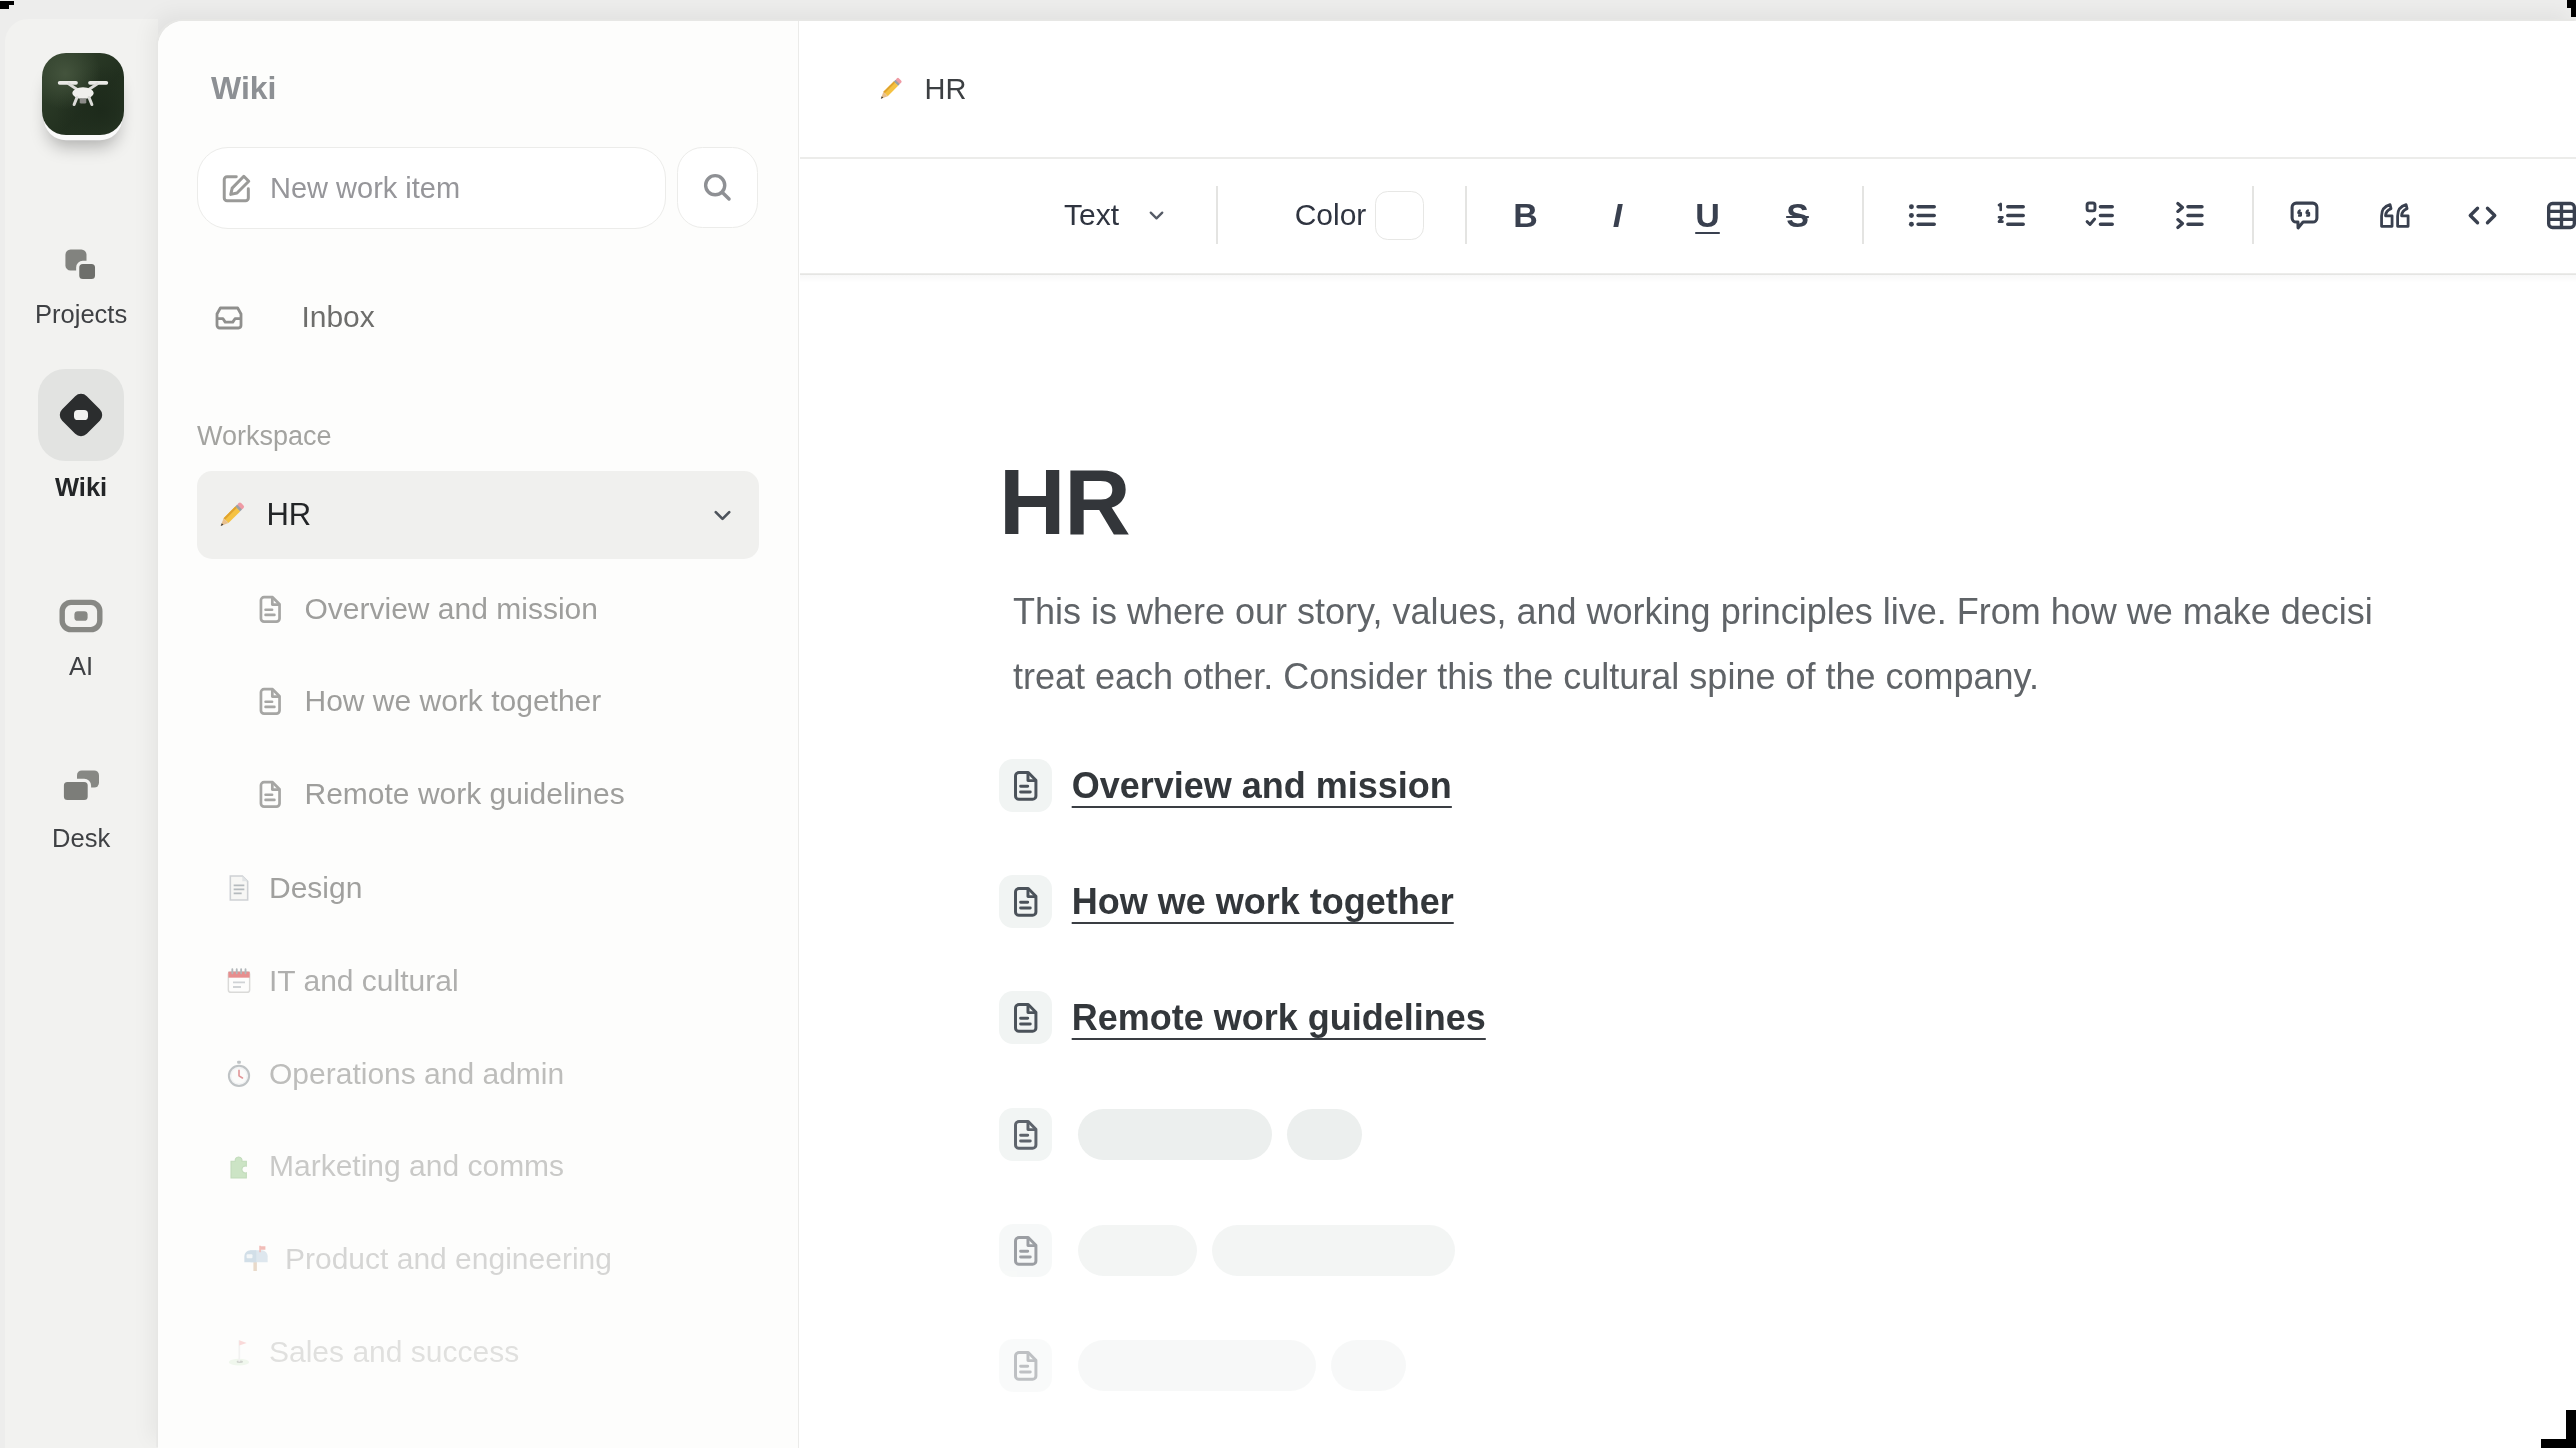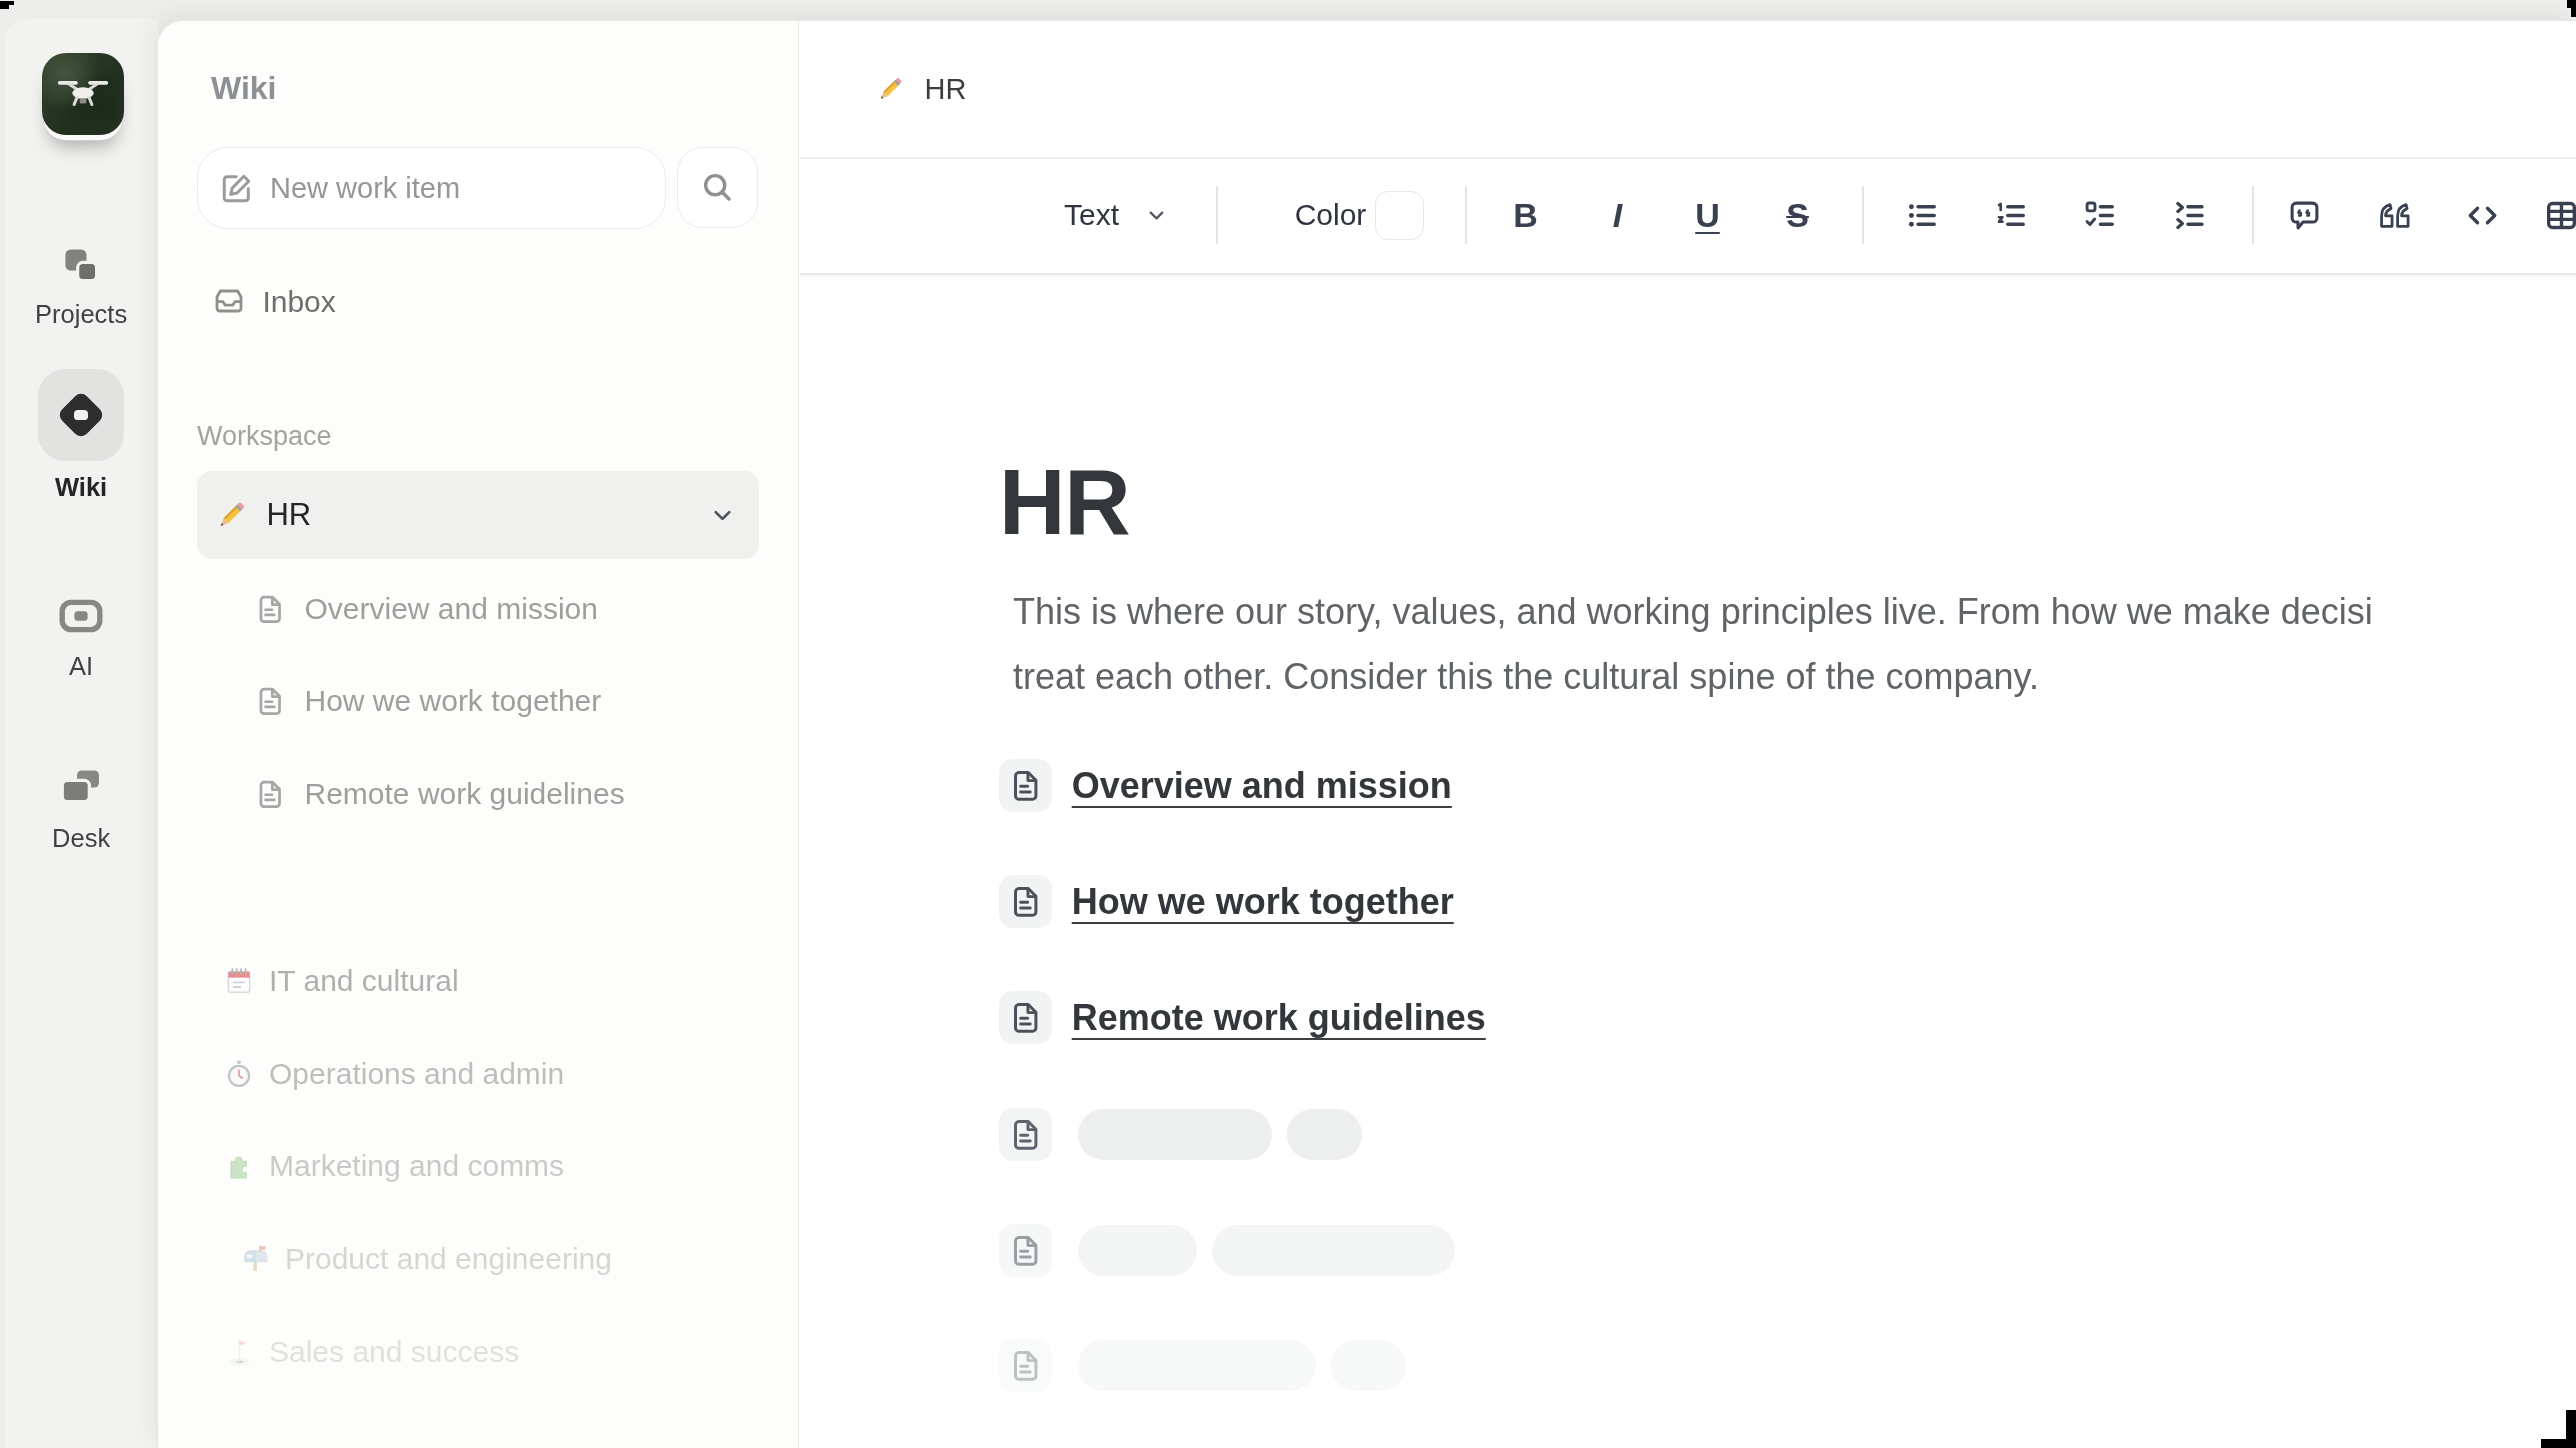--- a/index.html
+++ b/index.html
@@ -34,21 +34,21 @@
   .sidebar{position:absolute;left:0;top:0;width:640px;height:100%;
     background:#fdfdfc;border-right:1.7px solid #ebebe9;border-top-left-radius:25.5px;}
   .sb-title{position:absolute;left:53px;top:49px;font-size:32px;font-weight:700;color:#8d9094;}
   .new-item{position:absolute;left:39px;top:126px;width:469px;height:82px;border-radius:31px;
     border:1.7px solid #ececea;background:#fff;display:flex;align-items:center;
     padding-left:22px;box-sizing:border-box;cursor:pointer;}
   .new-item-label{font-size:29px;color:#96969a;margin-left:16px;}
   .search-btn{position:absolute;left:519px;top:126px;width:81px;height:81px;border-radius:25.5px;
     border:1.7px solid #ececea;background:#fff;display:flex;align-items:center;justify-content:center;
     box-sizing:border-box;cursor:pointer;}
-  .inbox-row{position:absolute;left:39px;top:264px;height:49px;display:flex;align-items:flex-start;cursor:pointer;}
+  .inbox-row{position:absolute;left:39px;top:264px;height:49px;display:flex;align-items:flex-end;cursor:pointer;gap:39px;}
   .inbox-label{font-size:30px;color:#6e6e6c;font-weight:500;margin-left:17.4px;}
   .ws-label{position:absolute;left:39px;top:400px;font-size:27px;color:#a3a3a0;font-weight:500;text-align:center;}
   .hr-row{position:absolute;left:39px;top:450px;width:562px;height:88px;border-radius:15px;
     background:#f0f0ee;display:flex;align-items:center;cursor:pointer;}
   .hr-emoji{margin-left:16px;}
   .hr-label{font-size:31px;color:#232527;font-weight:500;margin-left:17.4px;flex:1;}
   .hr-chevron{margin-right:23px;}
   .page-row{position:absolute;left:0;width:640px;height:64px;display:flex;align-items:center;cursor:pointer;}
   .page-row .picon{margin-left:97px;}
   .page-label{font-size:30px;color:#9e9e9c;margin-left:18.5px;}
@@ -332,20 +332,28 @@
     </div>
     <div class="page-row" style="top:741px;">
       <span class="picon" style="color:#a6a6a4;">
           <svg width="31" height="31" viewBox="0 0 54 54">
             <use href="#i-doc"></use>
           </svg>
         </span>
       <span class="page-label">Remote work guidelines</span>
     </div>
 
+    <div class="dept" style="top: 835px; opacity: 0.9;">
+      <span class="dicon">
+          <svg width="32" height="32" viewBox="0 0 56 56">
+            <use href="#e-page"></use>
+          </svg>
+        </span>
+      <span class="dept-label">Design</span>
+    </div>
     <div class="dept" style="top: 928px; opacity: 0.75;">
       <span class="dicon">
           <svg width="32" height="32" viewBox="0 0 56 56">
             <use href="#e-calendar"></use>
           </svg>
         </span>
       <span class="dept-label">IT and cultural</span>
     </div>
     <div class="dept" style="top: 1021px; opacity: 0.62;">
       <span class="dicon">

